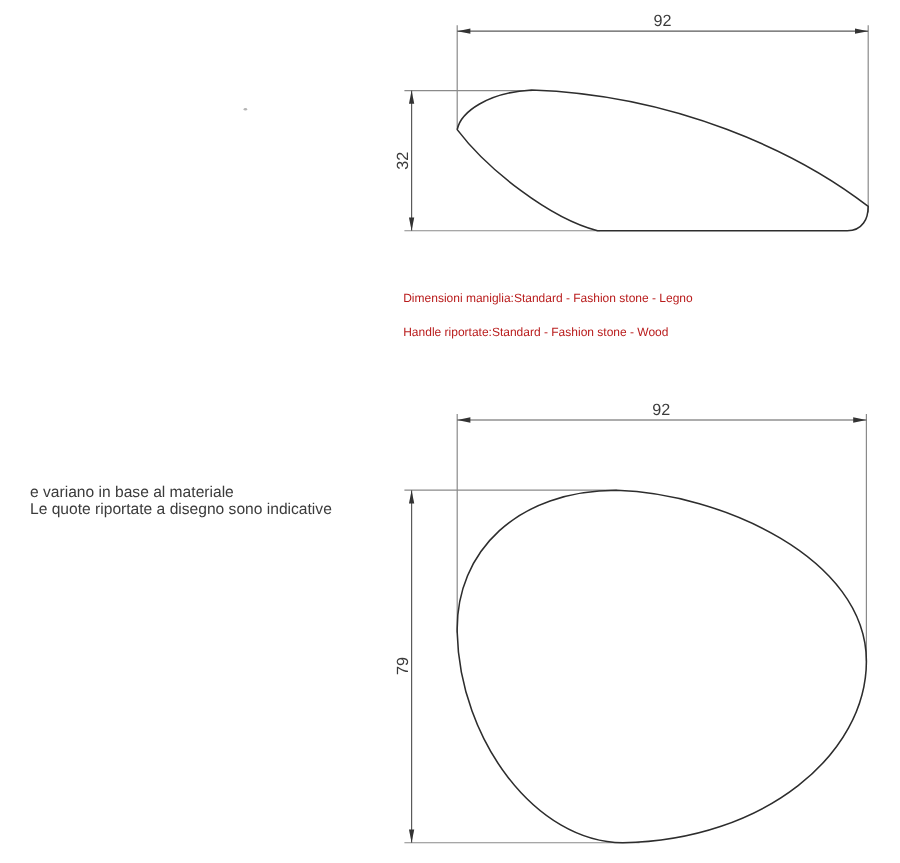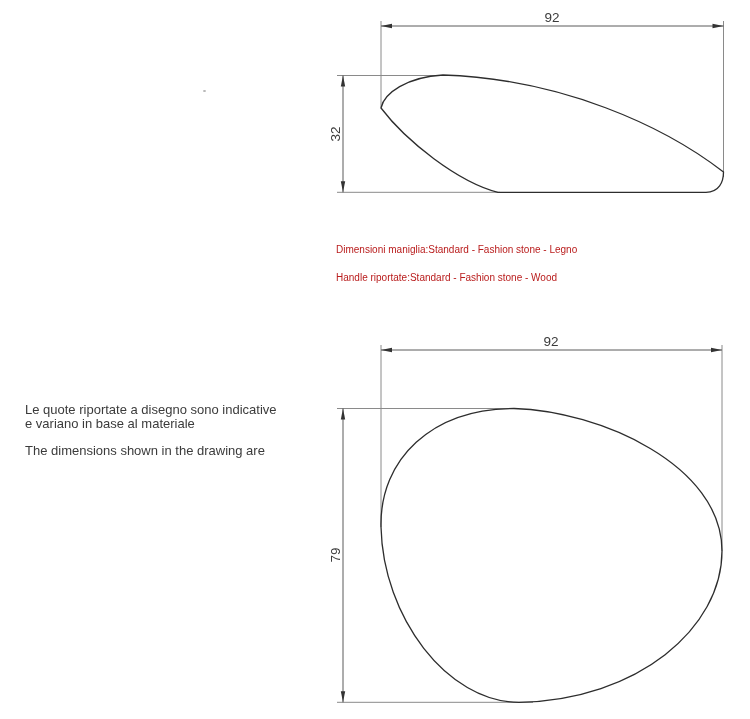--- a/index.html
+++ b/index.html
@@ -80,25 +80,24 @@
   </svg>
 
   <div class="dim-label" style="left:522px; top:11px;">92</div>
   <div class="dim-label vertical" style="left:306px; top:127px;">32</div>
 
   <div class="caption" style="top:243px;">Dimensioni maniglia:Standard - Fashion stone - Legno</div>
   <div class="caption" style="top:271px;">Handle riportate:Standard - Fashion stone - Wood</div>
 
   <div class="note-block">
     <div class="para1">
+      <div>e variano in base al materiale</div>
       <div>Le quote riportate a disegno sono indicative</div>
-      <div>e variano in base al materiale</div>
     </div>
     <div class="para2">
-      <div>The dimensions shown in the drawing are</div>
     </div>
   </div>
 
   <svg style="left:330px; top:333px;" width="418" height="383" viewBox="330 333 418 383" fill="none" xmlns="http://www.w3.org/2000/svg">
 
     <line x1="381" y1="345" x2="381" y2="527" stroke-width="1" stroke="#8a8a8a"></line>
     <line x1="722" y1="345" x2="722" y2="551" stroke-width="1" stroke="#8a8a8a"></line>
     <line x1="337" y1="408.5" x2="514" y2="408.5" stroke-width="1" stroke="#8a8a8a"></line>
     <line x1="337" y1="702.3" x2="533" y2="702.3" stroke-width="1" stroke="#8a8a8a"></line>
 

